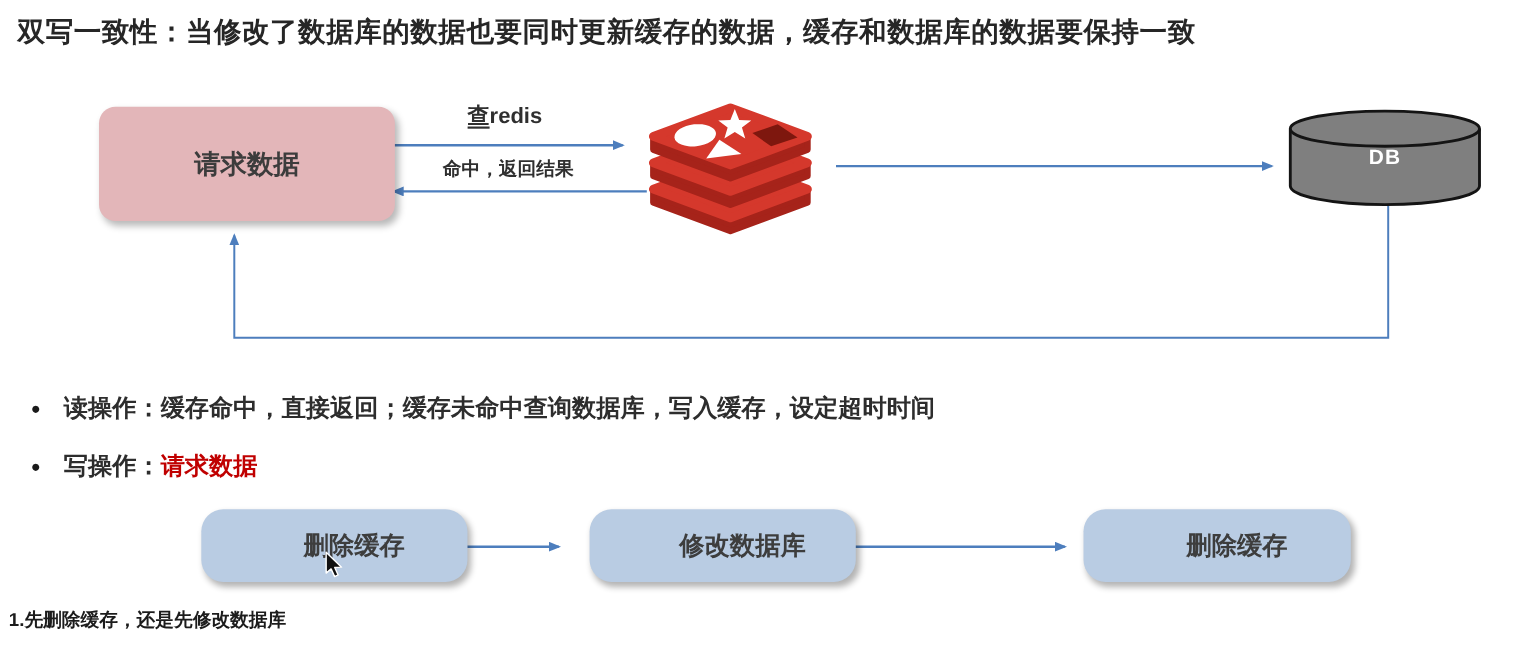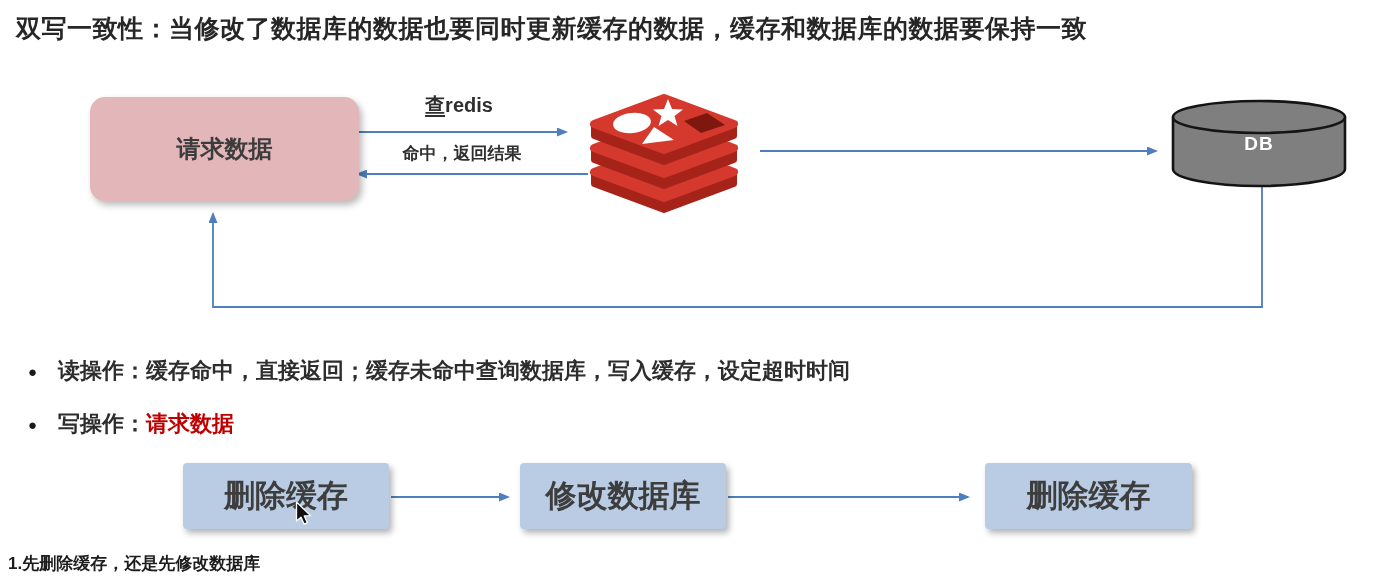--- a/index.html
+++ b/index.html
@@ -31,27 +31,27 @@
 
   
   .bullet-row{left:28px;display:flex;align-items:center;font-size:22px;color:#2d2d2d;white-space:nowrap;}
   .bullet-marker{font-size:15px;margin-right:21px;color:#1a1a1a;}
   #bullet-read{top:356px;}
   #bullet-write{top:409px;}
   .hl-red{color:#c00000;}
 
   
   .flow-box{
-    top:463px;height:66px;border-radius:4px;background:#b9cce3;
+    top:463px;height:66px;border-radius:20px;background:#b9cce3;
     box-shadow:3px 4px 6px rgba(0,0,0,0.3);
     display:flex;align-items:center;justify-content:center;
-    font-size:31px;color:#3d3d3d;
+    font-size:23px;color:#3d3d3d;padding-left:36px;
   }
   #step1{left:183px;width:206px;}
-  #step2{left:520px;width:206px;}
+  #step2{left:536px;width:206px;}
   #step3{left:985px;width:207px;}
   #label-delay{left:795px;top:461px;width:120px;text-align:center;font-size:22px;color:#c00000;}
 
   #footnote{left:8px;top:552px;font-size:17px;color:#1c1c1c;}
   #cursor{left:295px;top:501px;}
 </style>
 </head>
 <body>
 
 <div id="canvas">

